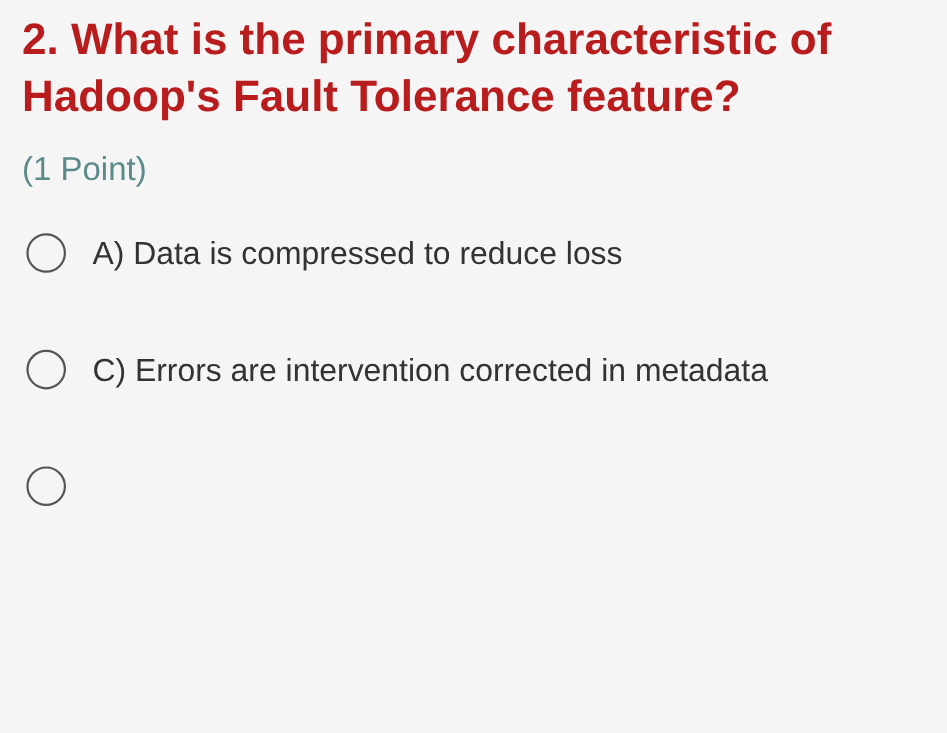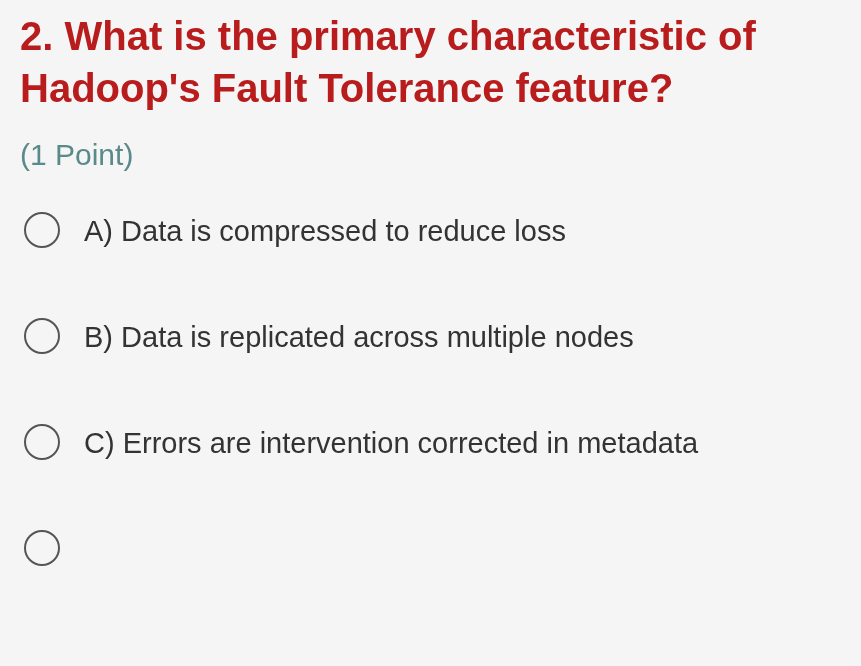--- a/index.html
+++ b/index.html
@@ -67,23 +67,19 @@
   </div>
   <div class="points-label">(1 Point)</div>
 
   <div class="options-list">
     <div class="option-row">
       <div class="radio-circle"></div>
       <span class="option-text">A) Data is compressed to reduce loss</span>
     </div>
     <div class="option-row">
       <div class="radio-circle"></div>
-      <span class="option-text">B) Data is replicated across multiple nodes</span>
-    </div>
-    <div class="option-row">
-      <div class="radio-circle"></div>
       <span class="option-text">C) Errors are intervention corrected in metadata</span>
     </div>
     <div class="option-row">
       <div class="radio-circle"></div>
     </div>
   </div>
 </div>
 
 </body></html>

